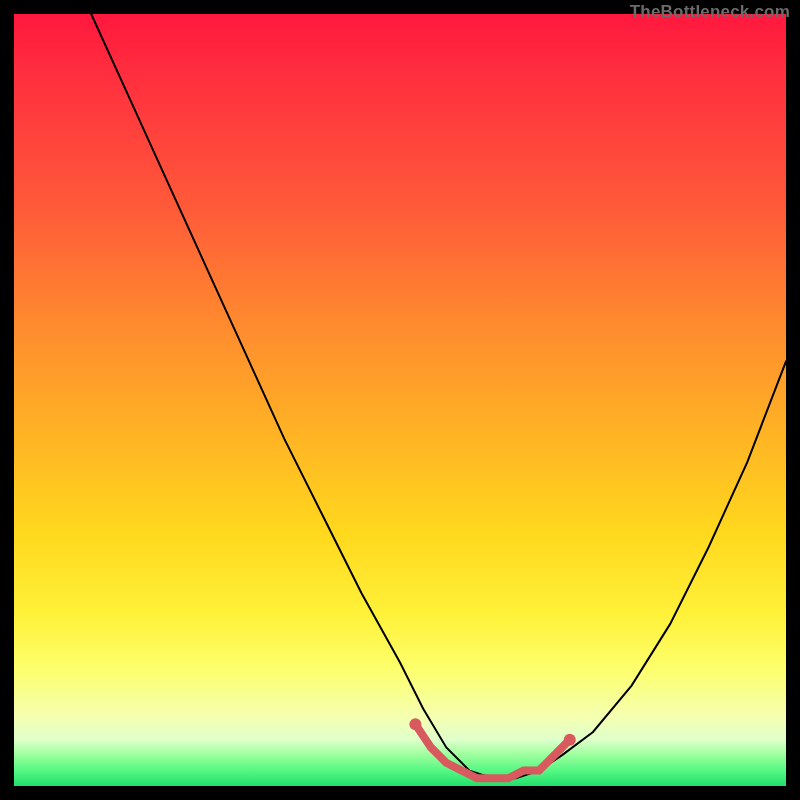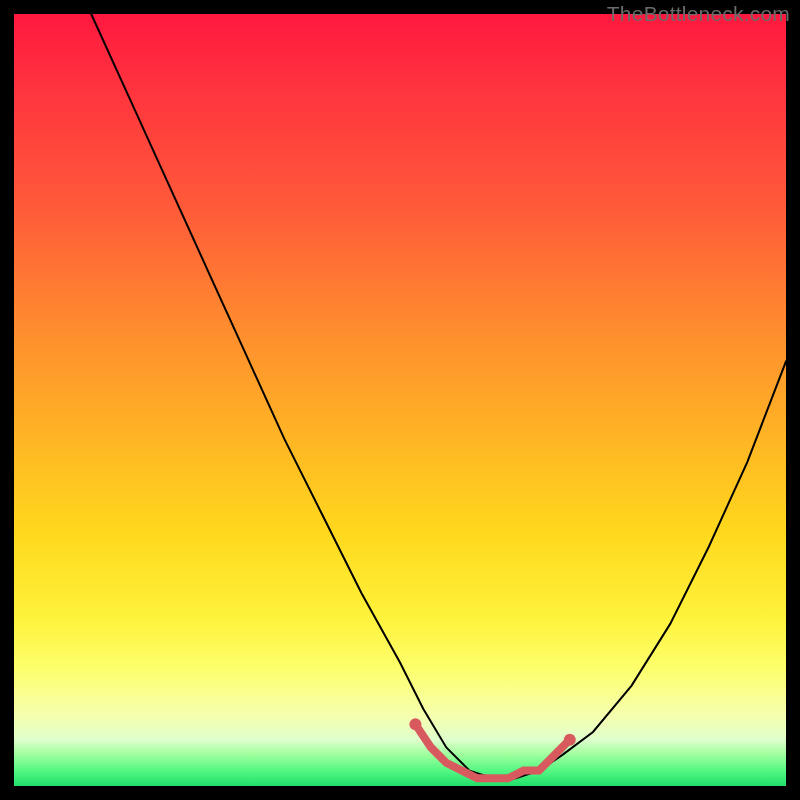--- a/index.html
+++ b/index.html
@@ -39,22 +39,22 @@
       #9cff9c 96%,
       #55f783 98%,
       #1fe06b 100%
     );
   }
   .watermark {
     position: absolute;
     top: 2px;
     right: 10px;
     color: #6b6b6b;
-    font-size: 21px;
-    font-weight: 400;
+    font-size: 17px;
+    font-weight: 700;
     letter-spacing: 0.2px;
     user-select: none;
   }
   svg.curve {
     position: absolute;
     left: 14px;
     top: 14px;
     width: 772px;
     height: 772px;
     overflow: visible;

